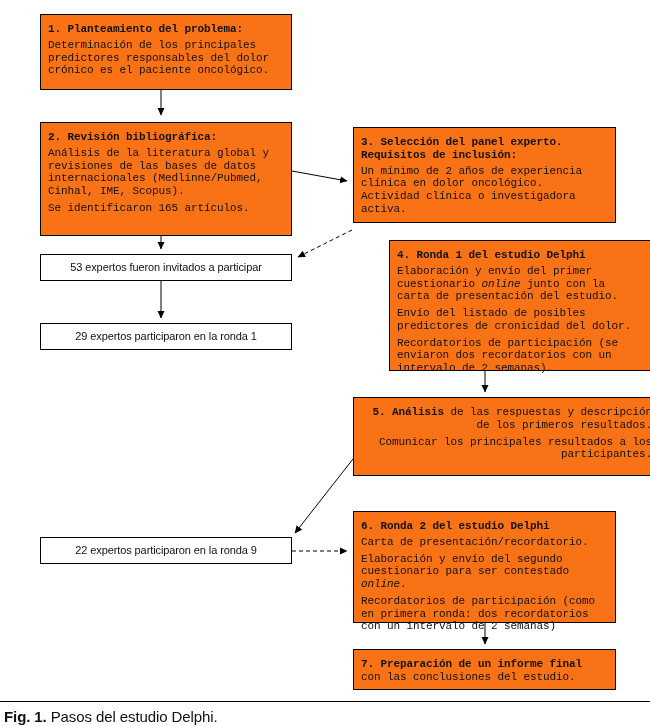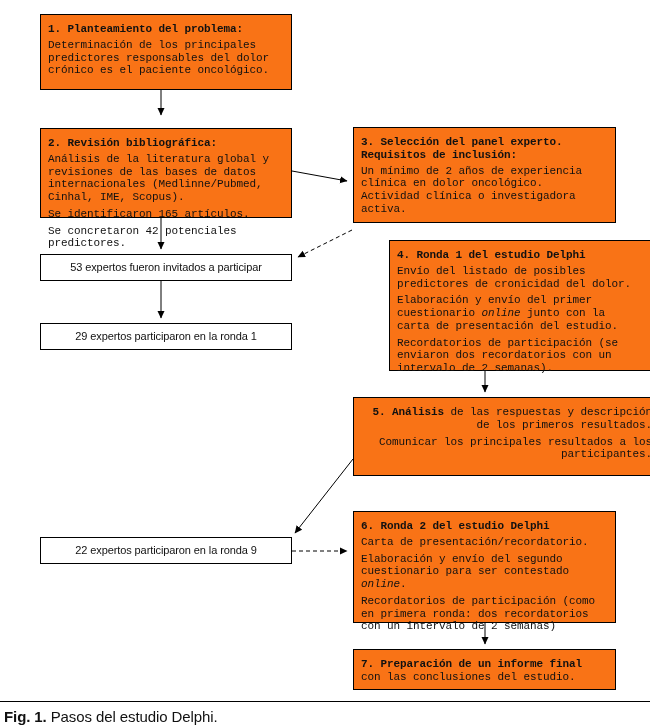--- a/index.html
+++ b/index.html
@@ -36,21 +36,21 @@
     border:1px solid #000000;
     background:#ffffff;
     text-align:center;
     line-height:24px;
     white-space:nowrap;
   }
   .cbox b { font-weight:normal; }
 
   
   .box-step1   { left:40px;  top:14px;  width:252px; height:76px;  }
-  .box-step2   { left:40px;  top:128px; width:252px; height:90px;  }
+  .box-step2   { left:40px;  top:122px; width:252px; height:114px;  }
   .box-step3   { left:353px; top:127px; width:263px; height:96px;  }
   .box-invited { left:40px;  top:254px; width:252px; height:27px;  }
   .box-round1  { left:40px;  top:323px; width:252px; height:27px;  }
   .box-step4   { left:353px; top:240px; width:263px; height:131px;margin-left:36px; }
   .box-step5   { left:353px; top:397px; width:307px; height:79px;text-align:right;  }
   .box-round2  { left:40px;  top:537px; width:252px; height:27px;  }
   .box-step6   { left:353px; top:511px; width:263px; height:112px; }
   .box-step7   { left:353px; top:649px; width:263px; height:41px;  }
 
   .caption {
@@ -88,37 +88,36 @@
 
   <div class="fbox box-step1">
     <div class="t">1. Planteamiento del problema:</div>
     <p>Determinación de los principales predictores responsables del dolor crónico es el paciente oncológico.</p>
   </div>
 
   <div class="fbox box-step2">
     <div class="t">2. Revisión bibliográfica:</div>
     <p>Análisis de la literatura global y revisiones de las bases de datos internacionales (Medlinne/Pubmed, Cinhal, IME, Scopus).</p>
     <p>Se identificaron 165 artículos.</p>
-    <p>Se concretaron 42 potenciales predictores.</p>
   </div>
 
   <div class="fbox box-step3">
     <div class="t">3. Selección del panel experto. Requisitos de inclusión:</div>
     <p style="margin-bottom:0">Un mínimo de 2 años de experiencia clínica en dolor oncológico.</p>
     <p>Actividad clínica o investigadora activa.</p>
   </div>
 
   <div class="cbox box-invited"><b>53</b><span> expertos fueron invitados a participar</span></div>
 
   <div class="cbox box-round1"><b>29</b><span> expertos participaron en la ronda 1</span></div>
 
   <div class="fbox box-step4">
     <div class="t">4. Ronda 1 del estudio Delphi</div>
+    <p><span>Elaboración y envío del primer cuestionario </span><i>online</i><span> junto con la carta de presentación del estudio.</span></p>
     <p>Envío del listado de posibles predictores de cronicidad del dolor.</p>
-    <p><span>Elaboración y envío del primer cuestionario </span><i>online</i><span> junto con la carta de presentación del estudio.</span></p>
     <p>Recordatorios de participación (se enviaron dos recordatorios con un intervalo de 2 semanas).</p>
   </div>
 
   <div class="fbox box-step5">
     <p><b>5. Análisis</b><span> de las respuestas y descripción de los primeros resultados.</span></p>
     <p>Comunicar los principales resultados a los participantes.</p>
   </div>
 
   <div class="cbox box-round2"><b>22</b><span> expertos participaron en la ronda 9</span></div>
 

